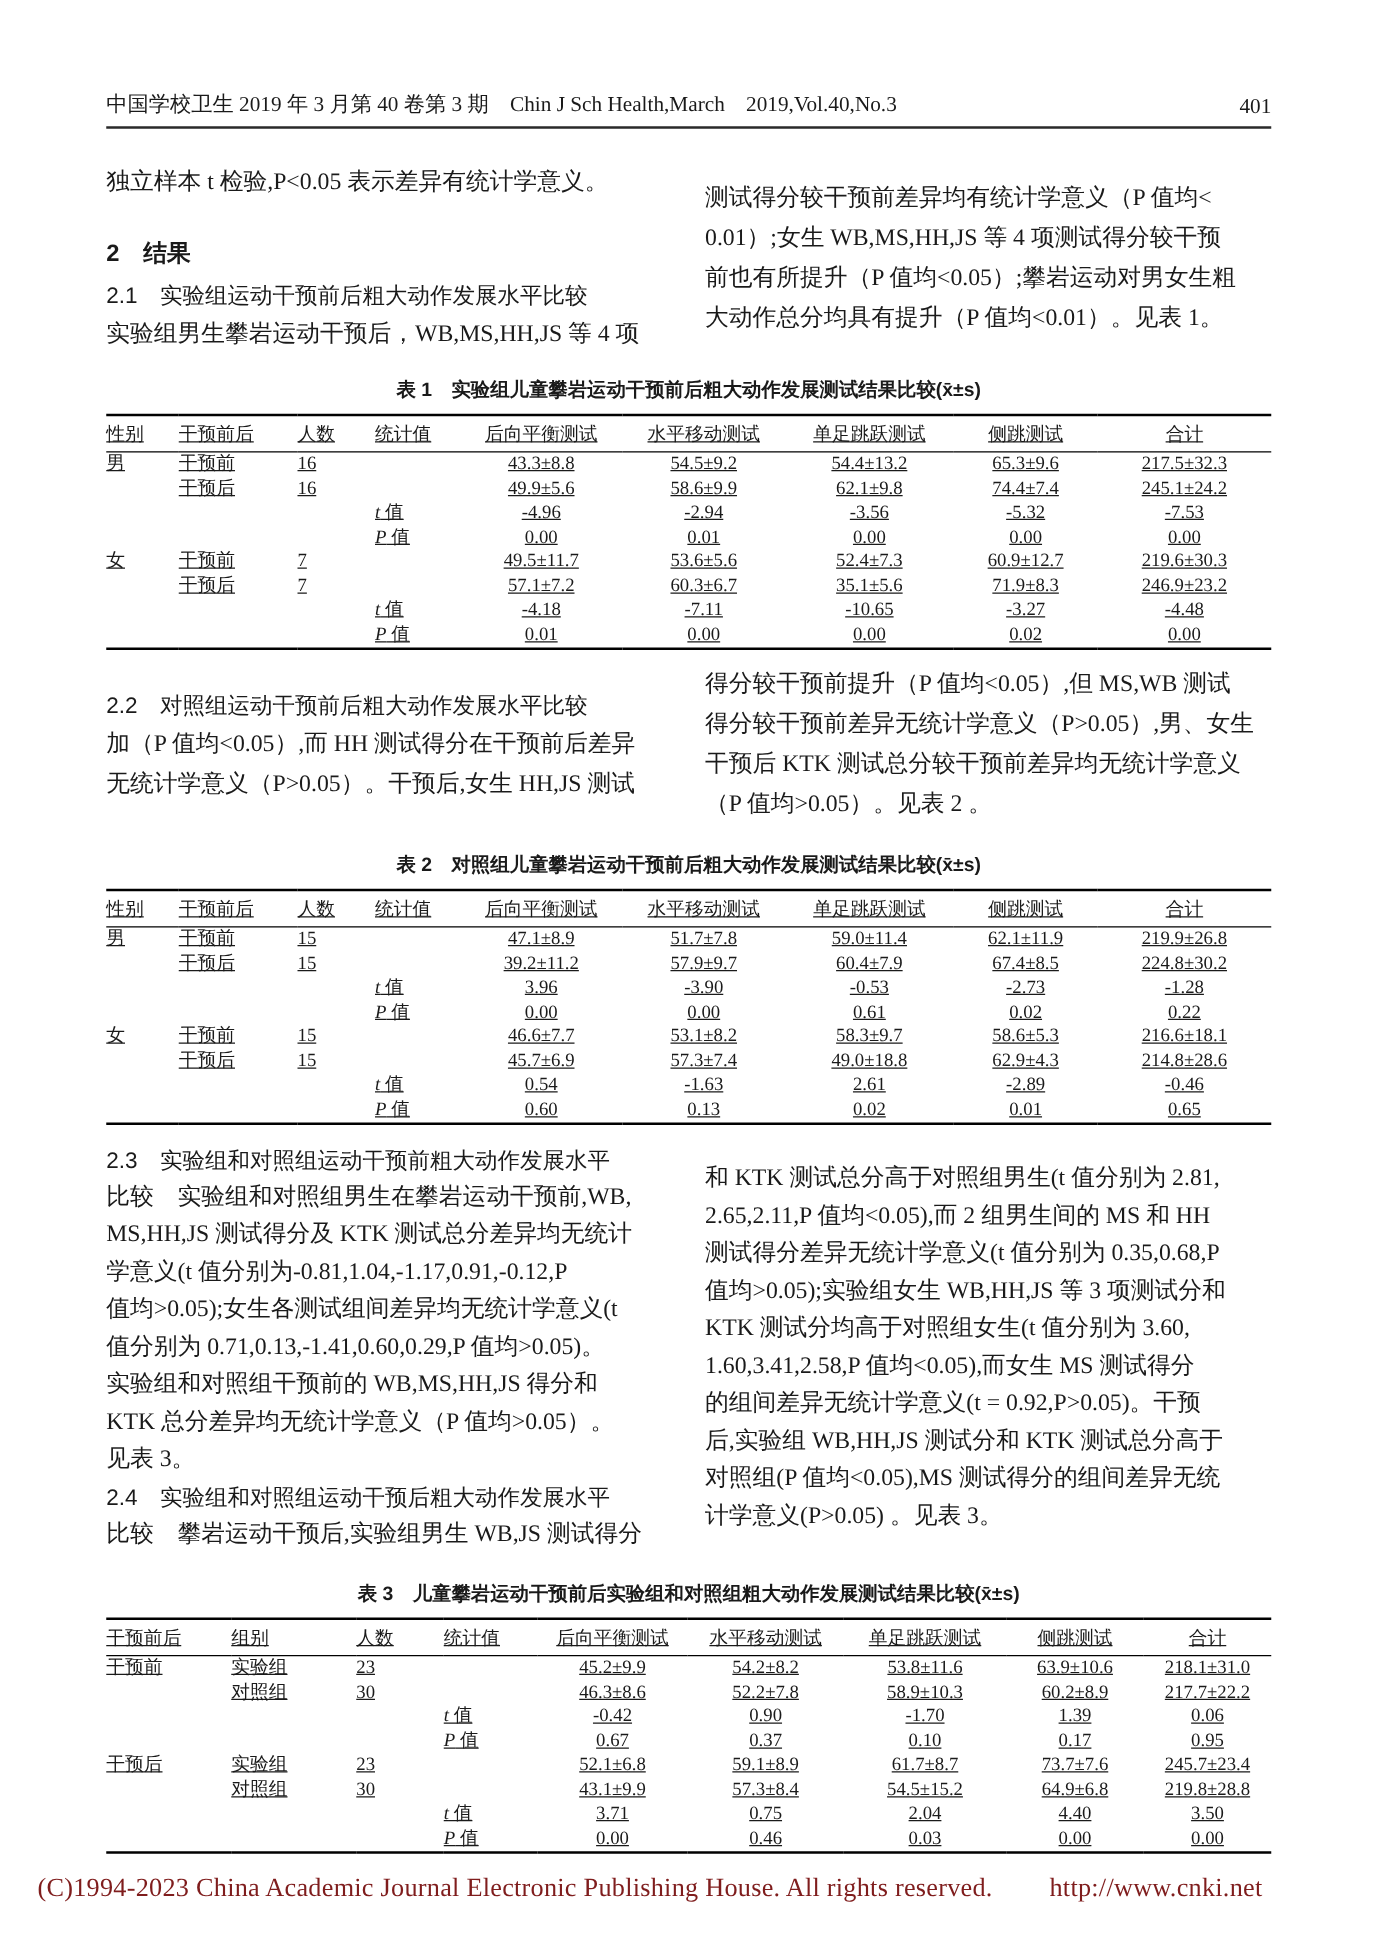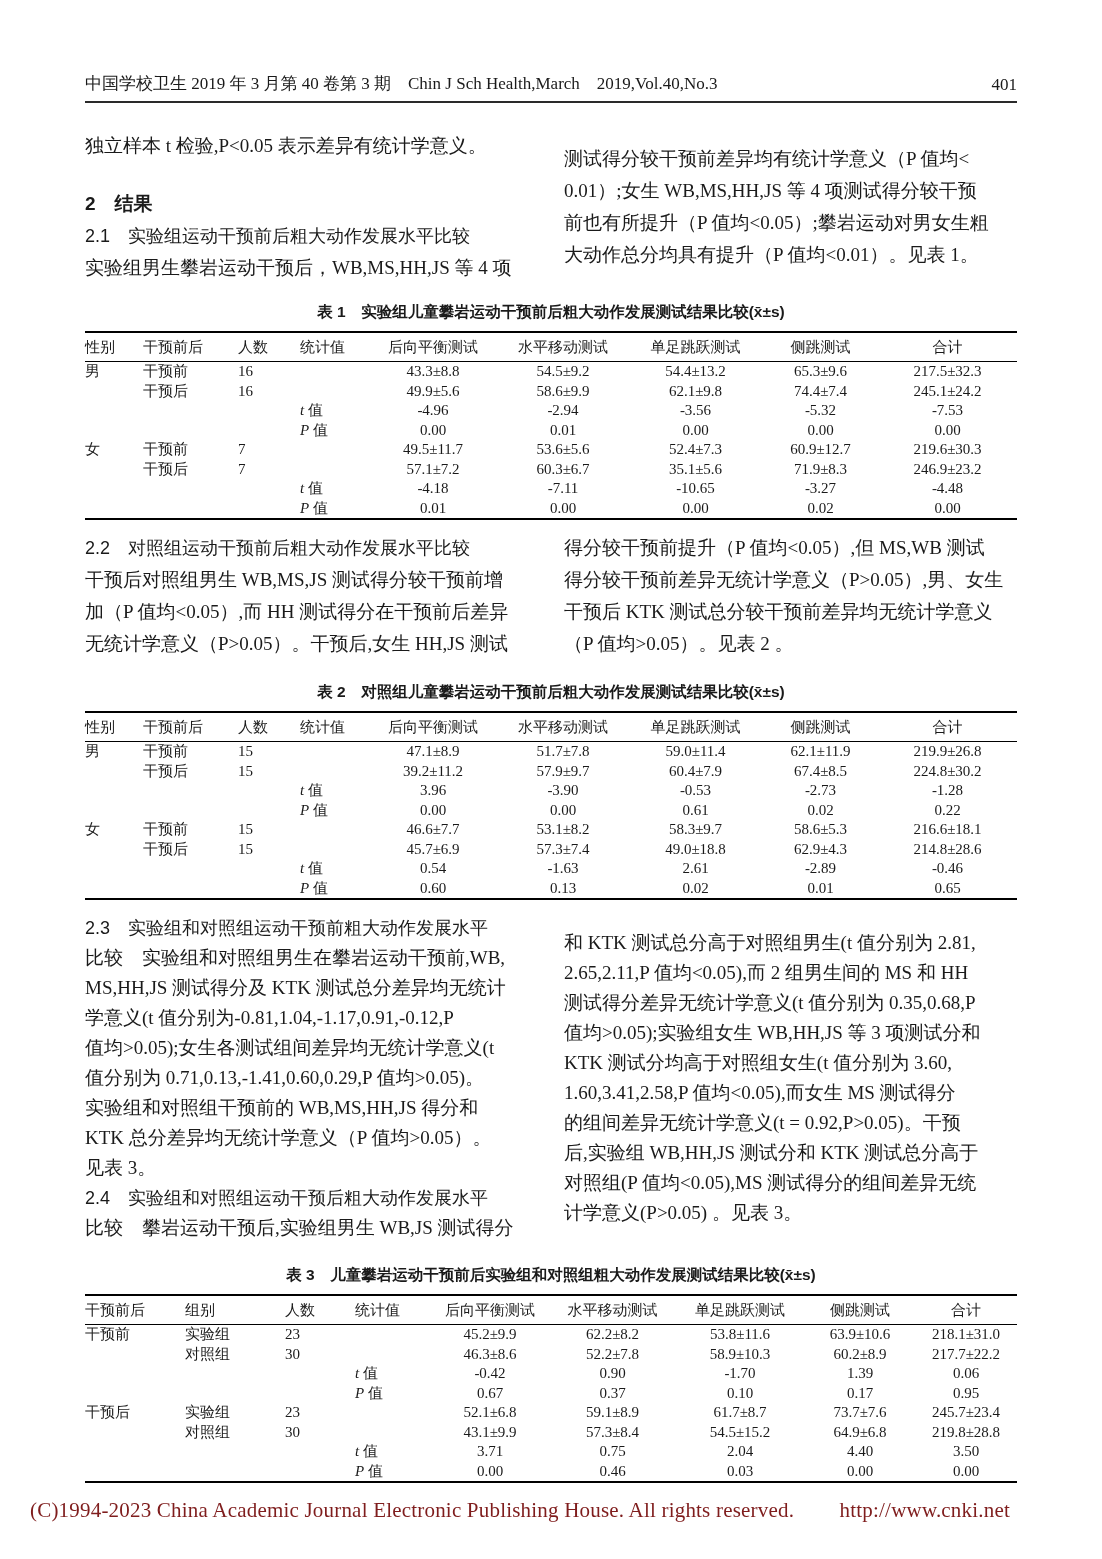--- a/index.html
+++ b/index.html
@@ -36,20 +36,21 @@
   
   .tblock{position:absolute;left:85px;width:932px;}
   .tcap{
     text-align:center;font-family:"Liberation Sans",sans-serif;
     font-weight:bold;font-size:15.5px;margin-bottom:8px;
   }
   table.tbl{
     width:932px;border-collapse:collapse;table-layout:fixed;
     border-top:2.5px solid #000;border-bottom:2.5px solid #000;
     font-size:15px;
+    text-decoration:underline;
   }
   table.tbl th{
     font-weight:normal;border-bottom:1.5px solid #000;
     padding:5px 0 4px 0;text-align:center;
   }
   table.tbl td{padding:1px 0;text-align:center;line-height:17.5px;}
   table.tbl th:nth-child(-n+4),table.tbl td:nth-child(-n+4){text-align:left;}
   table.tbl td i{font-style:italic;}
   
   table.w12 th:nth-child(1){width:58px;}
@@ -209,21 +210,20 @@
             <td>0.02</td>
             <td>0.00</td>
           </tr>
         </tbody>
       </table>
   </div>
 
   <div class="cols" style="top:532px">
     <div class="col">
         <div class="ln h">2.2　对照组运动干预前后粗大动作发展水平比较</div>
-        <div class="ln">干预后对照组男生 WB,MS,JS 测试得分较干预前增</div>
         <div class="ln">加（P 值均&lt;0.05）,而 HH 测试得分在干预前后差异</div>
         <div class="ln">无统计学意义（P&gt;0.05）。干预后,女生 HH,JS 测试</div>
       </div>
     <div class="col">
         <div class="ln">得分较干预前提升（P 值均&lt;0.05）,但 MS,WB 测试</div>
         <div class="ln">得分较干预前差异无统计学意义（P&gt;0.05）,男、女生</div>
         <div class="ln">干预后 KTK 测试总分较干预前差异均无统计学意义</div>
         <div class="ln">（P 值均&gt;0.05）。见表 2 。</div>
       </div>
   </div>
@@ -381,21 +381,21 @@
             <th>合计</th>
           </tr>
         </thead>
         <tbody>
           <tr>
             <td>干预前</td>
             <td>实验组</td>
             <td>23</td>
             <td></td>
             <td>45.2±9.9</td>
-            <td>62.2±8.2</td>
+            <td>54.2±8.2</td>
             <td>53.8±11.6</td>
             <td>63.9±10.6</td>
             <td>218.1±31.0</td>
           </tr>
           <tr>
             <td></td>
             <td>对照组</td>
             <td>30</td>
             <td></td>
             <td>46.3±8.6</td>

